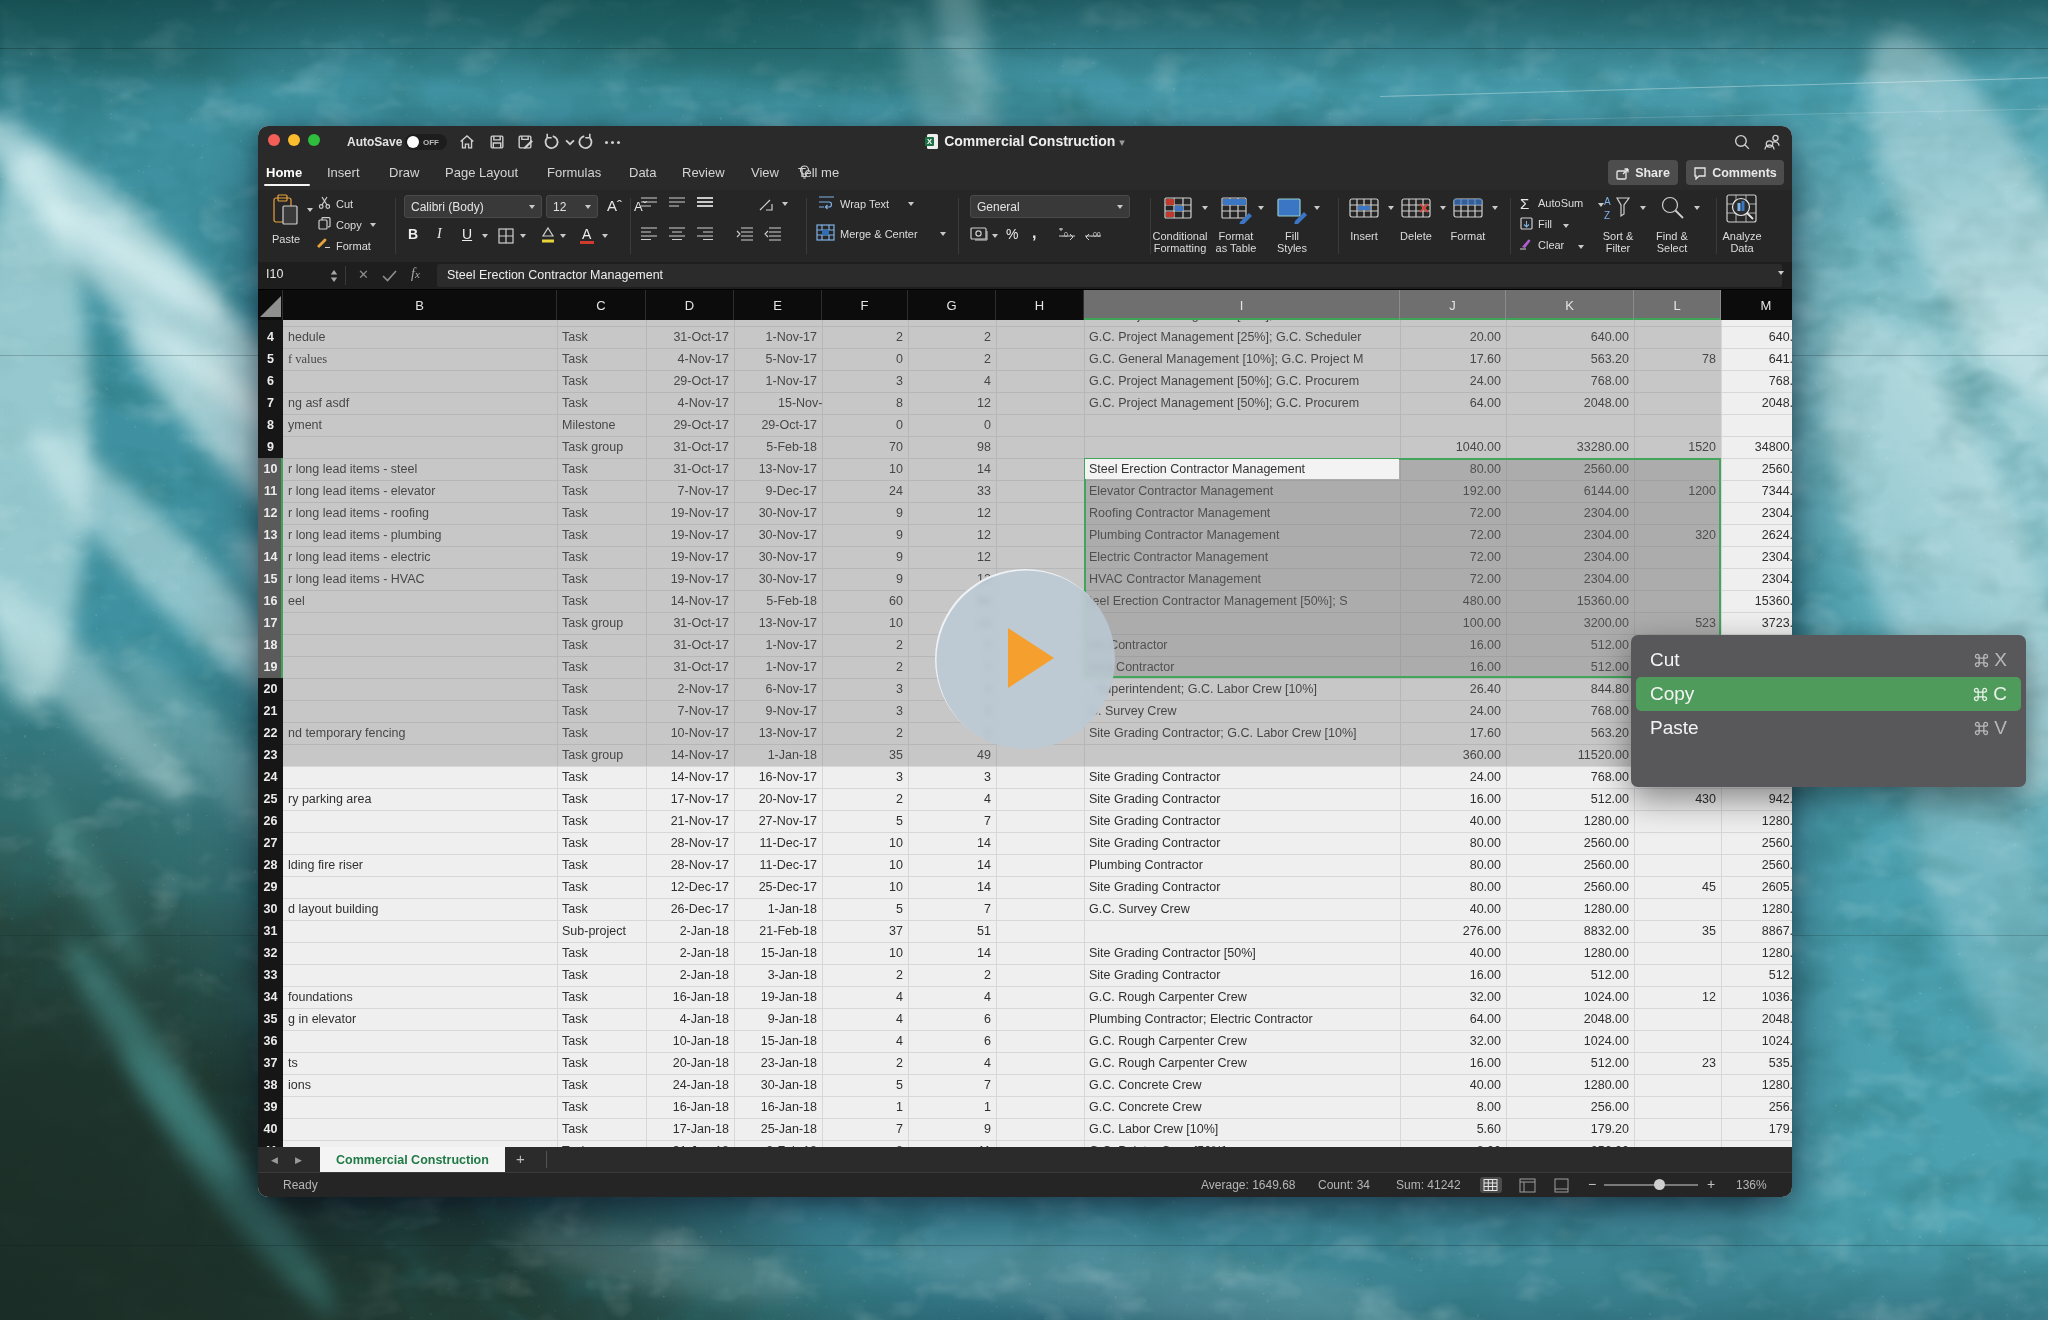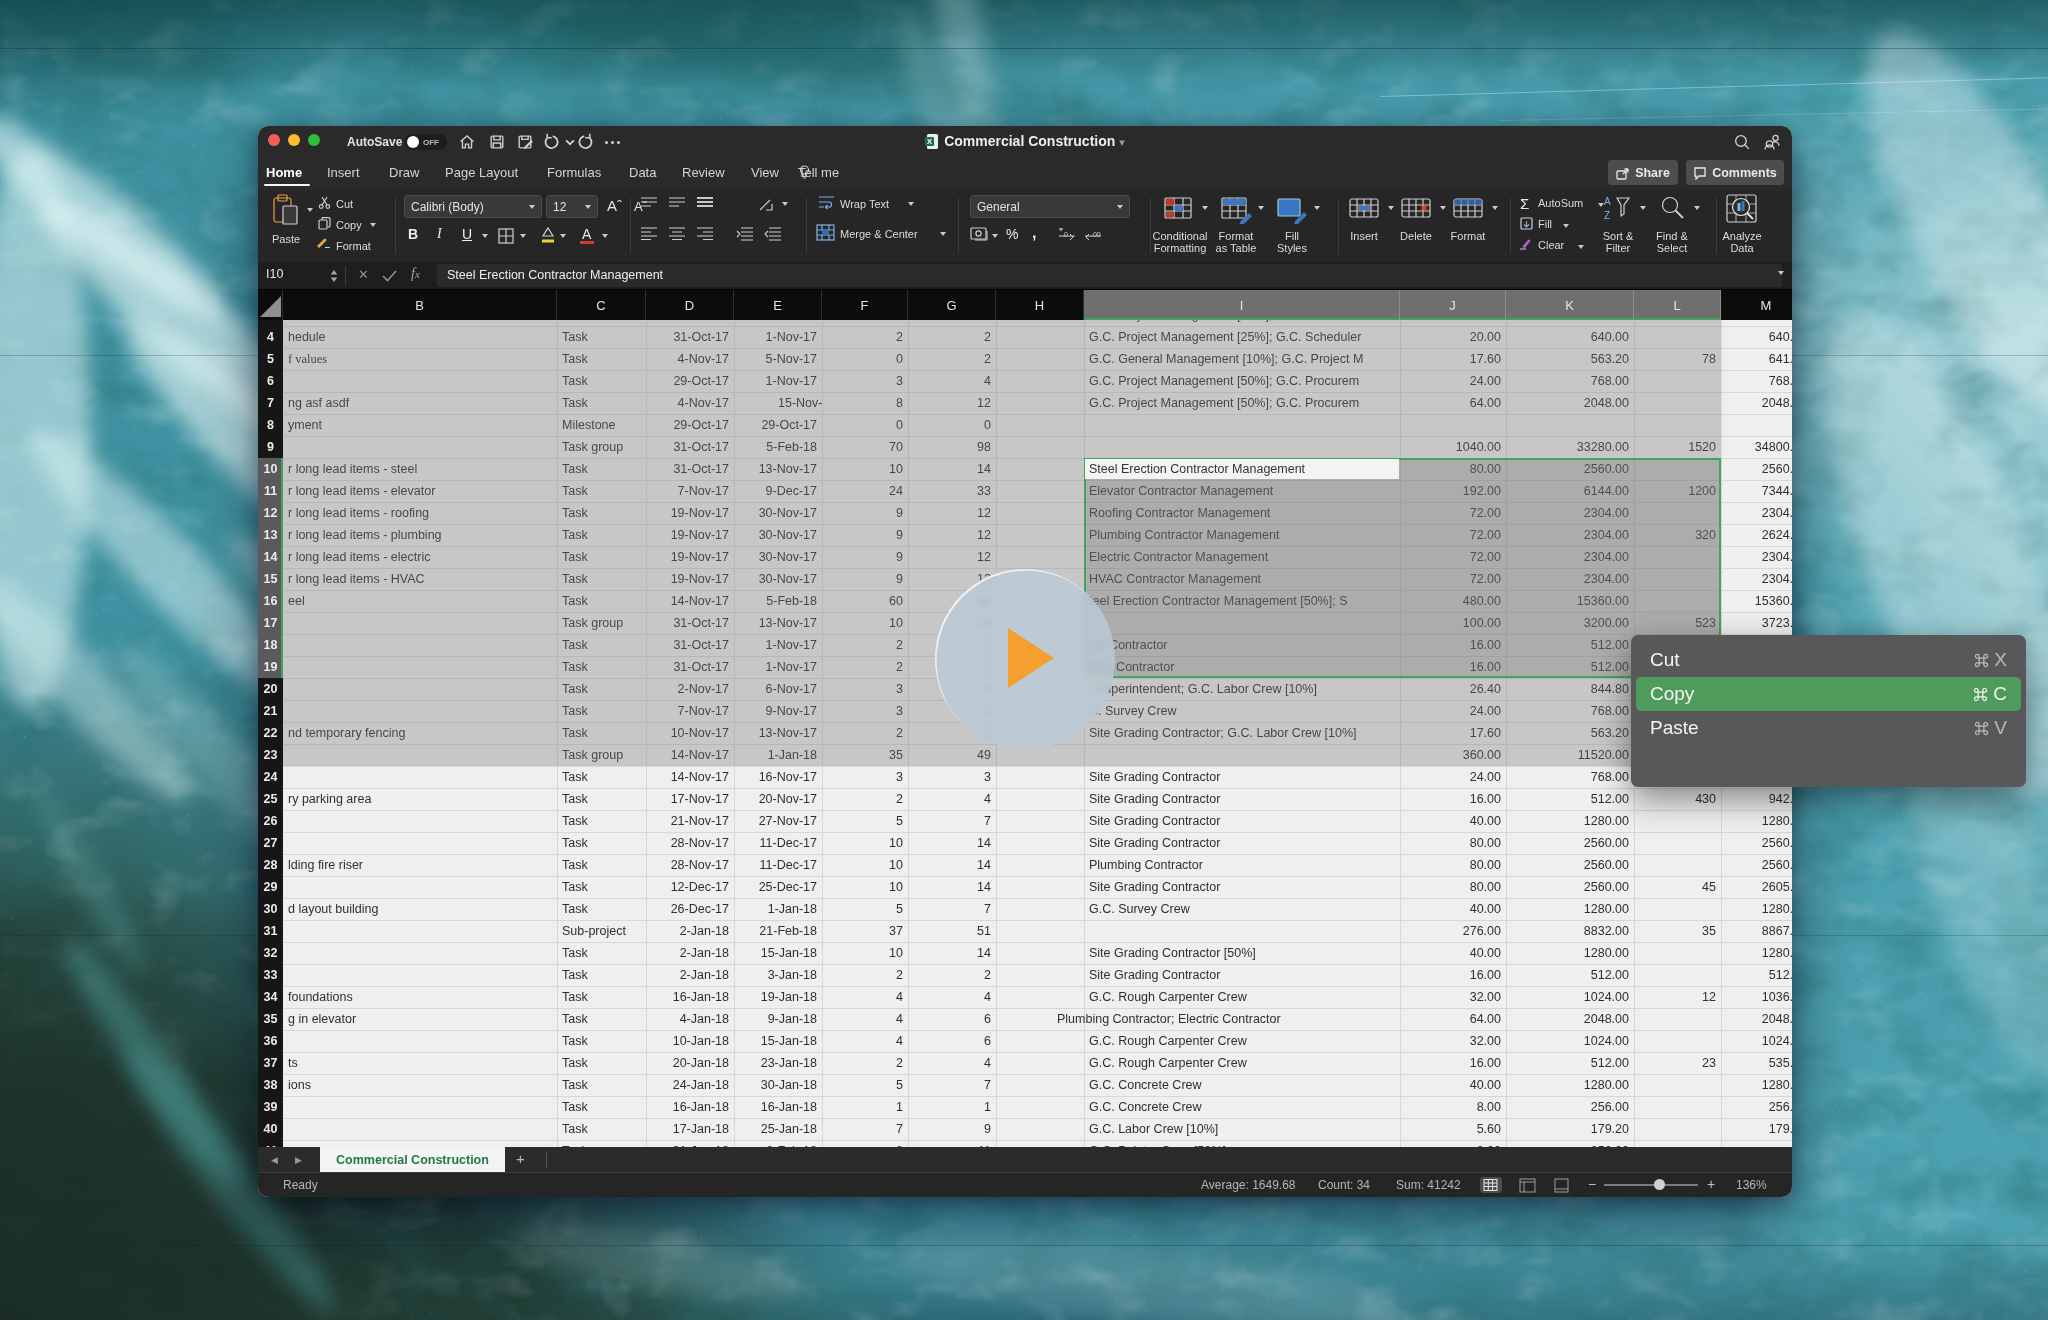--- a/index.html
+++ b/index.html
@@ -828,21 +828,21 @@
 <div class="c r" style="left:1248px;top:666px;width:128px;">1024.00</div>
 <div class="c r" style="left:1376px;top:666px;width:87px;">12</div>
 <div class="c r" style="left:1463px;top:666px;width:91px;">1036.00</div>
 <div class="rh" style="top:688px">35</div>
 <div class="c l" style="left:25px;top:688px;width:274px;">g in elevator</div>
 <div class="c l" style="left:299px;top:688px;width:89px;">Task</div>
 <div class="c r" style="left:388px;top:688px;width:88px;">4-Jan-18</div>
 <div class="c r" style="left:476px;top:688px;width:88px;">9-Jan-18</div>
 <div class="c r" style="left:564px;top:688px;width:86px;">4</div>
 <div class="c r" style="left:650px;top:688px;width:88px;">6</div>
-<div class="c l" style="left:778px;top:688px;width:316px;padding-left:21px;">Plumbing Contractor; Electric Contractor</div>
+<div class="c l" style="left:810px;top:688px;width:316px;padding-left:21px;">Plumbing Contractor; Electric Contractor</div>
 <div class="c r" style="left:1142px;top:688px;width:106px;">64.00</div>
 <div class="c r" style="left:1248px;top:688px;width:128px;">2048.00</div>
 <div class="c r" style="left:1463px;top:688px;width:91px;">2048.00</div>
 <div class="rh" style="top:710px">36</div>
 <div class="c l" style="left:299px;top:710px;width:89px;">Task</div>
 <div class="c r" style="left:388px;top:710px;width:88px;">10-Jan-18</div>
 <div class="c r" style="left:476px;top:710px;width:88px;">15-Jan-18</div>
 <div class="c r" style="left:564px;top:710px;width:86px;">4</div>
 <div class="c r" style="left:650px;top:710px;width:88px;">6</div>
 <div class="c l" style="left:826px;top:710px;width:316px;">G.C. Rough Carpenter Crew</div>

